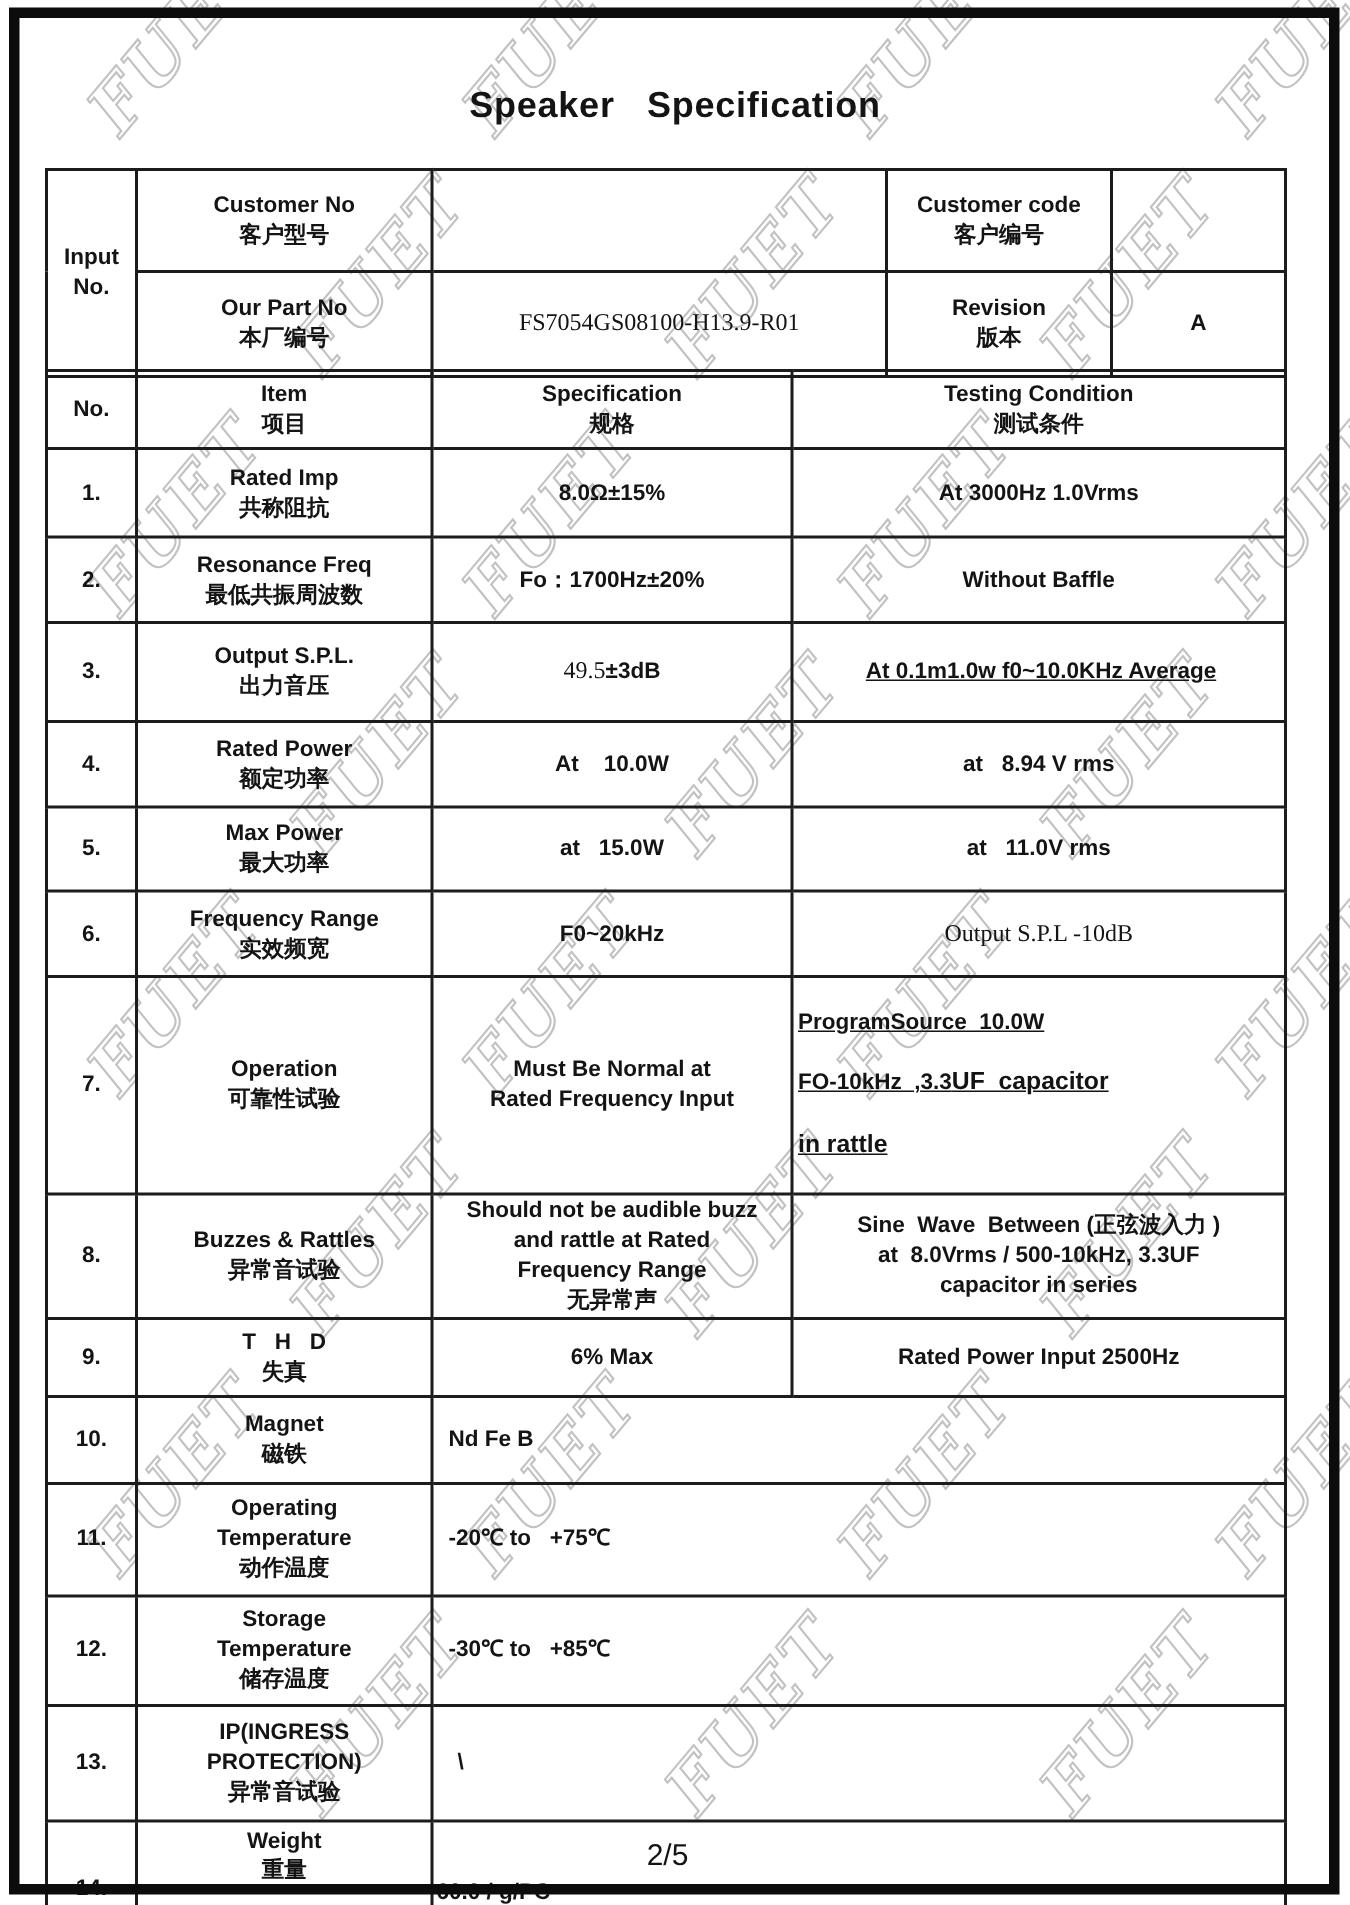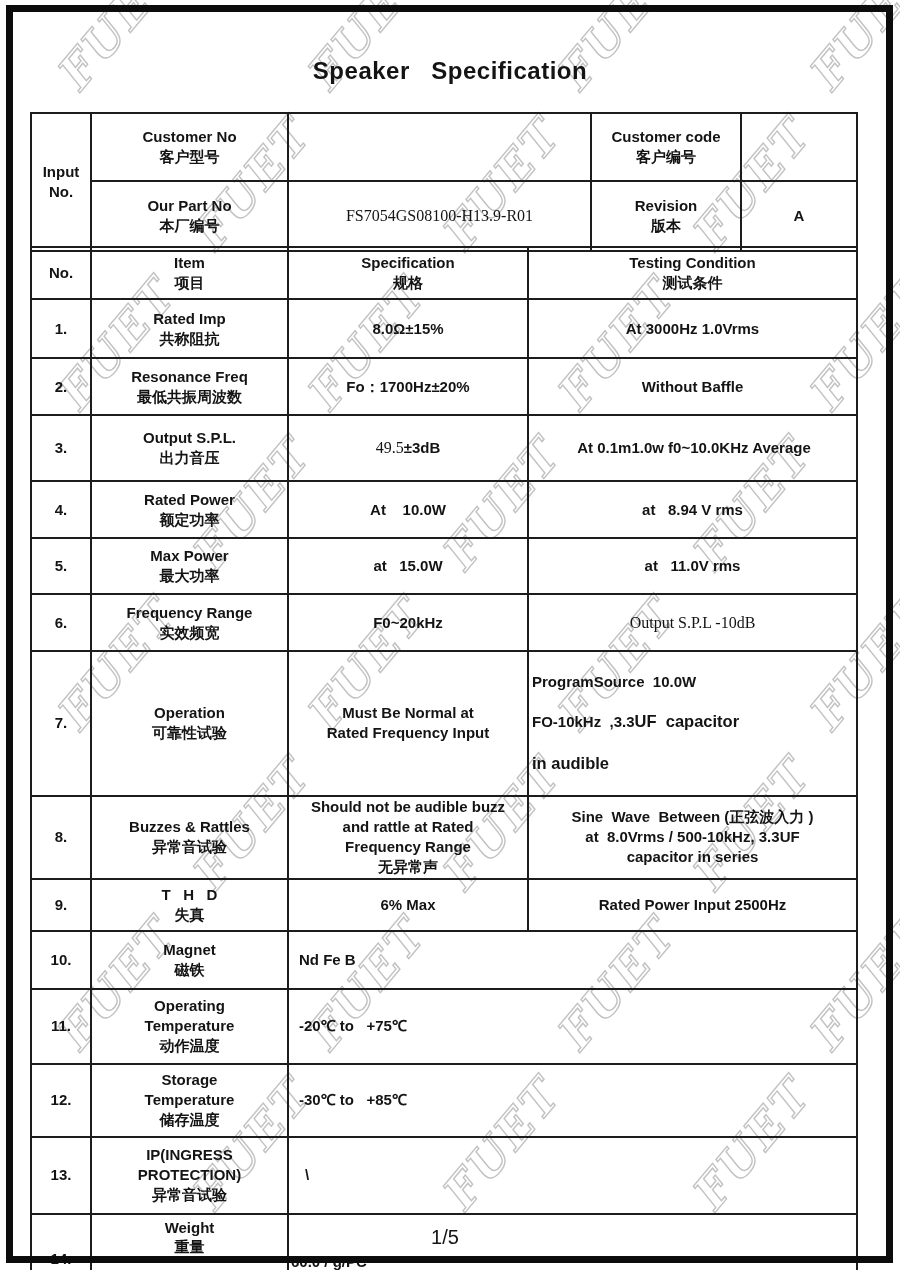--- a/index.html
+++ b/index.html
@@ -30,21 +30,21 @@
   }
   td{
     border:2px solid #1c1c1c;text-align:center;vertical-align:middle;
     font-size:15px;font-weight:700;line-height:1.32;white-space:pre-line;
     padding:0;overflow:hidden;
   }
   .tblA{left:30px;top:112px;}
   .tblB{left:30px;top:246px;}
   .serif{font-family:"Liberation Serif","DejaVu Serif",serif;font-weight:400;font-size:16px;}
   .left{text-align:left;padding-left:10px;}
-  .tight{padding-left:3px;}
+  .tight{padding-left:3px;text-decoration:underline;}
   .bottom{vertical-align:bottom;padding-bottom:4px;}
   .top{vertical-align:top;padding-top:3px;}
   .big{font-size:16.5px;font-weight:700;}
   .footer{
     position:absolute;top:1226px;left:0;width:890px;text-align:center;
     font-size:20px;font-weight:400;z-index:2;
   }
 </style>
 </head>
 <body>
@@ -174,21 +174,21 @@
   </tr>
   <tr style="height:77px">
     <td>7.</td>
     <td>Operation
 可靠性试验</td>
     <td>Must Be Normal at
 Rated Frequency Input</td>
     <td class="left tight">
       <div>ProgramSource&nbsp;&nbsp;10.0W</div>
       <div><span>FO-10kHz&nbsp;&nbsp;,3.3</span><span class="big">UF&nbsp;&nbsp;capacitor</span></div>
-      <div class="big">in audible</div>
+      <div class="big">in rattle</div>
     </td>
   </tr>
   <tr style="height:83px">
     <td>8.</td>
     <td>Buzzes &amp; Rattles
 异常音试验</td>
     <td>Should not be audible buzz
 and rattle at Rated
 Frequency Range
 无异常声</td>
@@ -232,13 +232,13 @@
   </tr>
   <tr style="height:60px">
     <td class="bottom">14.</td>
     <td class="top">Weight
 重量</td>
     <td colspan="2" class="left bottom" style="padding-left:2px;padding-bottom:1px">60.0 / g/PC</td>
   </tr>
 </tbody>
   </table>
 
-<div class="footer">1/5</div>
+<div class="footer">2/5</div>
 
 </body></html>

